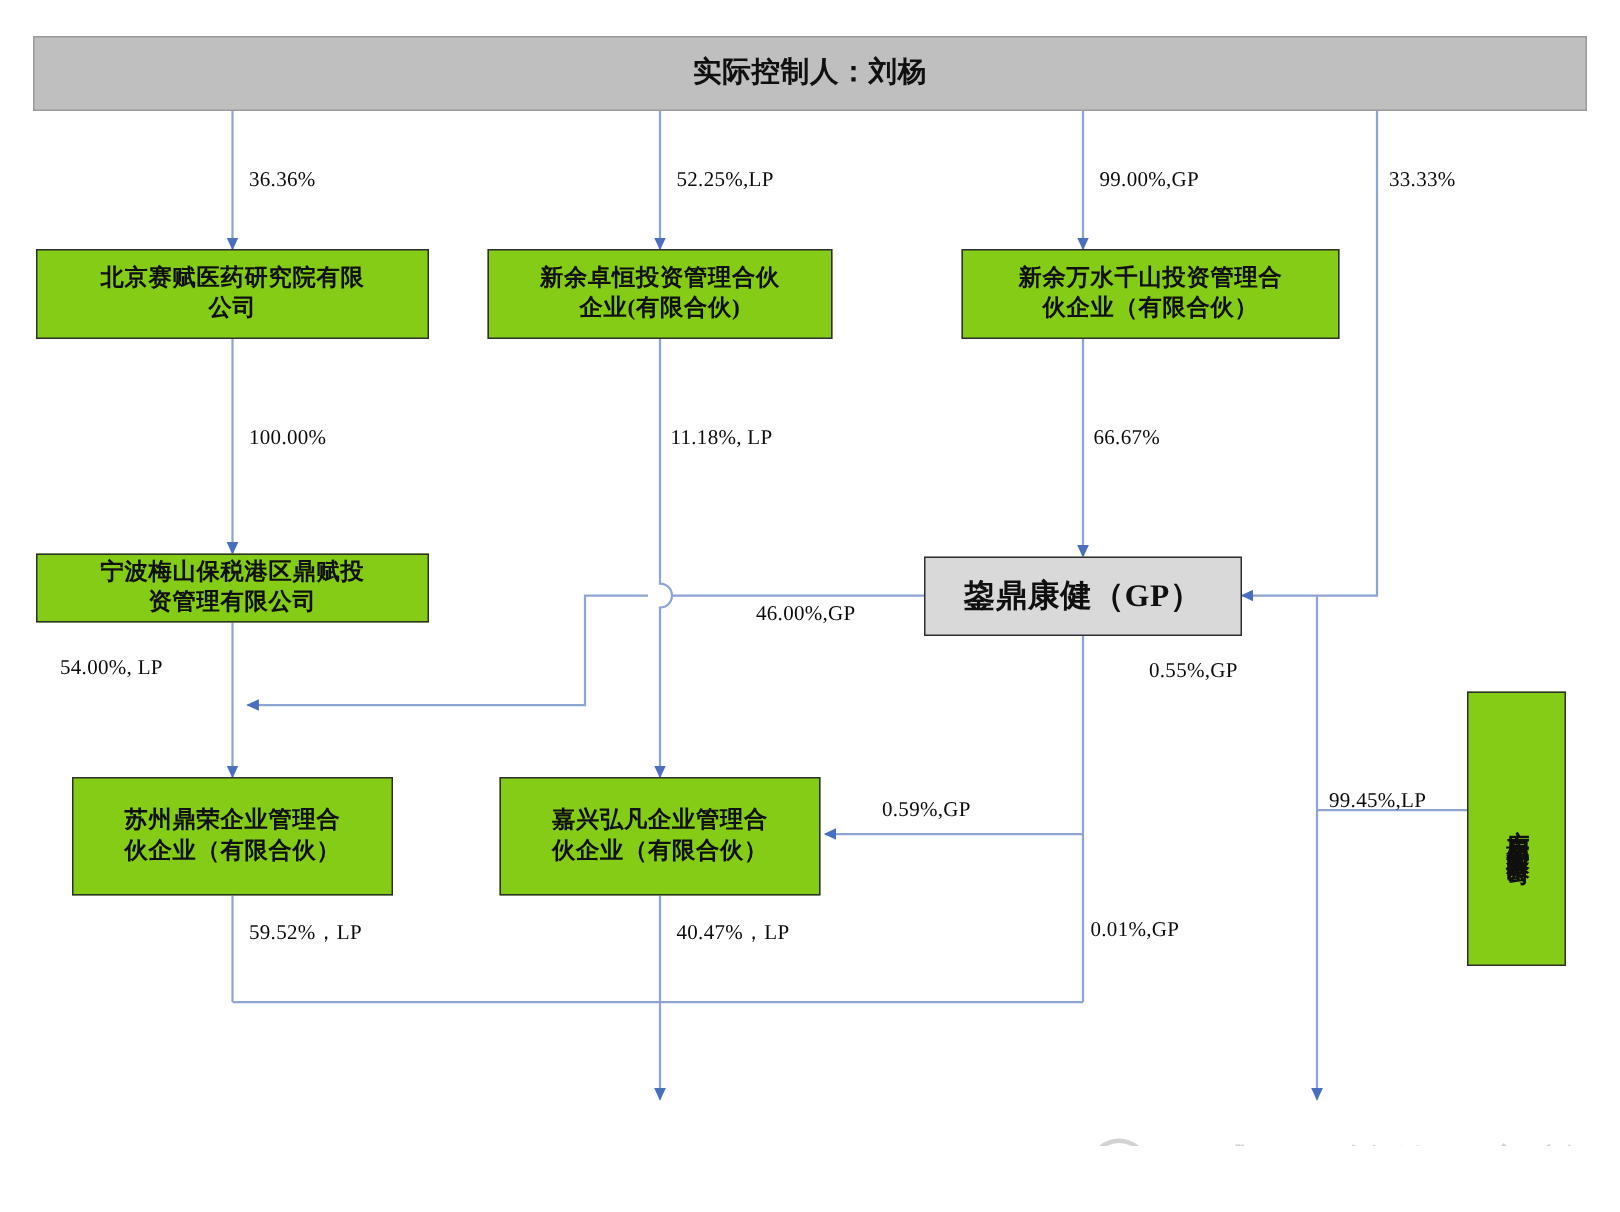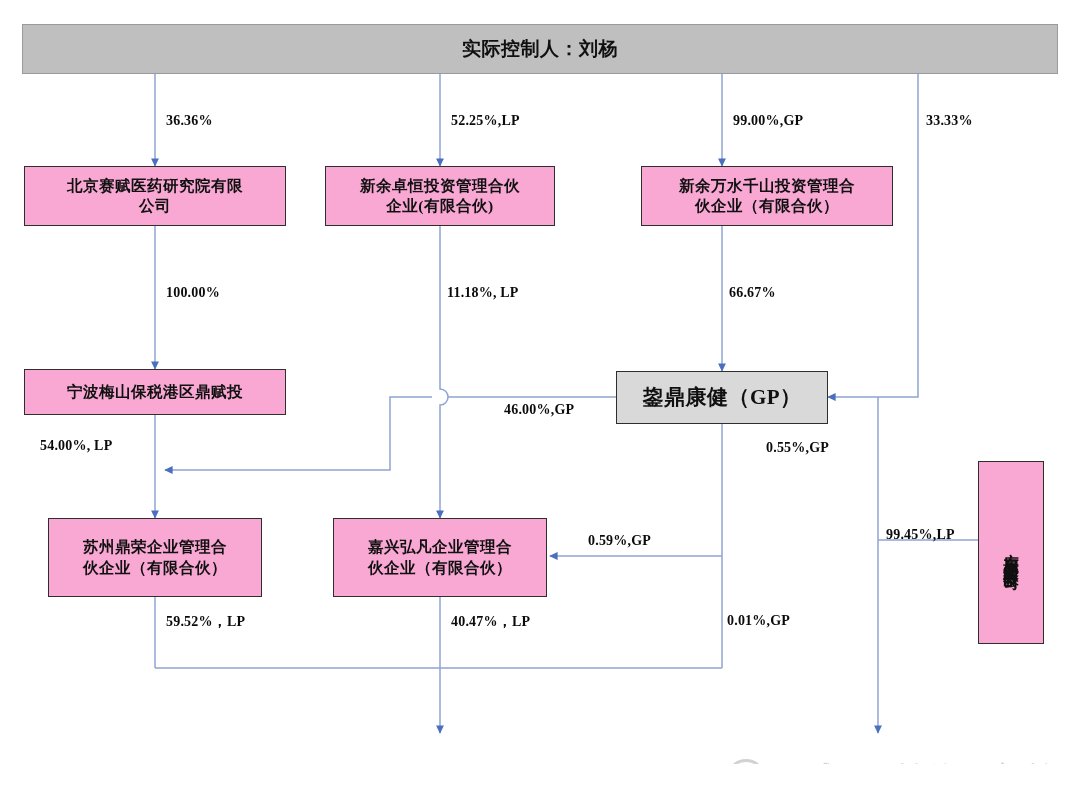--- a/index.html
+++ b/index.html
@@ -4,29 +4,29 @@
 <style>
   html,body{margin:0;padding:0;background:#ffffff;}
   body{font-family:"Liberation Serif","DejaVu Serif",serif;}
   #canvas{position:relative;width:1080px;height:764px;background:#ffffff;overflow:hidden;}
   svg.wires{position:absolute;left:0;top:0;width:1080px;height:808px;pointer-events:none;}
 
   .node{position:absolute;box-sizing:border-box;border:1.6px solid #2e2e2e;
         display:flex;align-items:center;justify-content:center;text-align:center;
         font-weight:700;color:#101010;line-height:1.32;letter-spacing:.5px;}
   .node.root{background:#bfbfbf;border-color:#9a9a9a;font-size:19px;}
-  .node.plain{background:#f9a8d4;font-size:15.5px;}
+  .node.plain{background:#84cc16;font-size:15.5px;}
   .node.gp{background:#d9d9d9;font-size:21px;}
   .node.term{background:#f9a8d4;font-size:17px;margin-top:48px;}
   .node .inner{padding:2px 6px;}
 
   .vert{writing-mode:vertical-rl;text-orientation:upright;line-height:1.15;
         font-size:15.5px;letter-spacing:2px;}
 
-  .lbl{position:absolute;font-weight:700;color:#0b0b0b;font-size:14px;
+  .lbl{position:absolute;font-weight:400;color:#0b0b0b;font-size:14px;
        white-space:nowrap;letter-spacing:.2px;}
 
   .wm{position:absolute;display:flex;align-items:center;gap:9px;
       color:#d2d2d2;font-size:30px;font-weight:700;white-space:nowrap;
       letter-spacing:1px;}
   .wm .ring{width:34px;height:34px;border:3px solid #d2d2d2;border-radius:50%;
       display:flex;align-items:center;justify-content:center;font-size:19px;}
 </style>
 </head>
 <body>
@@ -93,20 +93,21 @@
   <div class="node plain" style="left:595px;top:166px;width:252px;height:60px;margin-left:46px;">
     <div class="inner">
       <div>新余万水千山投资管理合</div>
       <div>伙企业（有限合伙）</div>
     </div>
   </div>
 
   <div class="node plain" style="left:24px;top:369px;width:262px;height:46px;">
     <div class="inner">
       <div>宁波梅山保税港区鼎赋投</div>
+      <div>资管理有限公司</div>
     </div>
   </div>
 
   <div class="node gp" style="left:616px;top:371px;width:212px;height:53px;">
     <div class="inner">鋆鼎康健（GP）</div>
   </div>
 
   <div class="node plain" style="left:48px;top:518px;width:214px;height:79px;">
     <div class="inner">
       <div>苏州鼎荣企业管理合</div>

